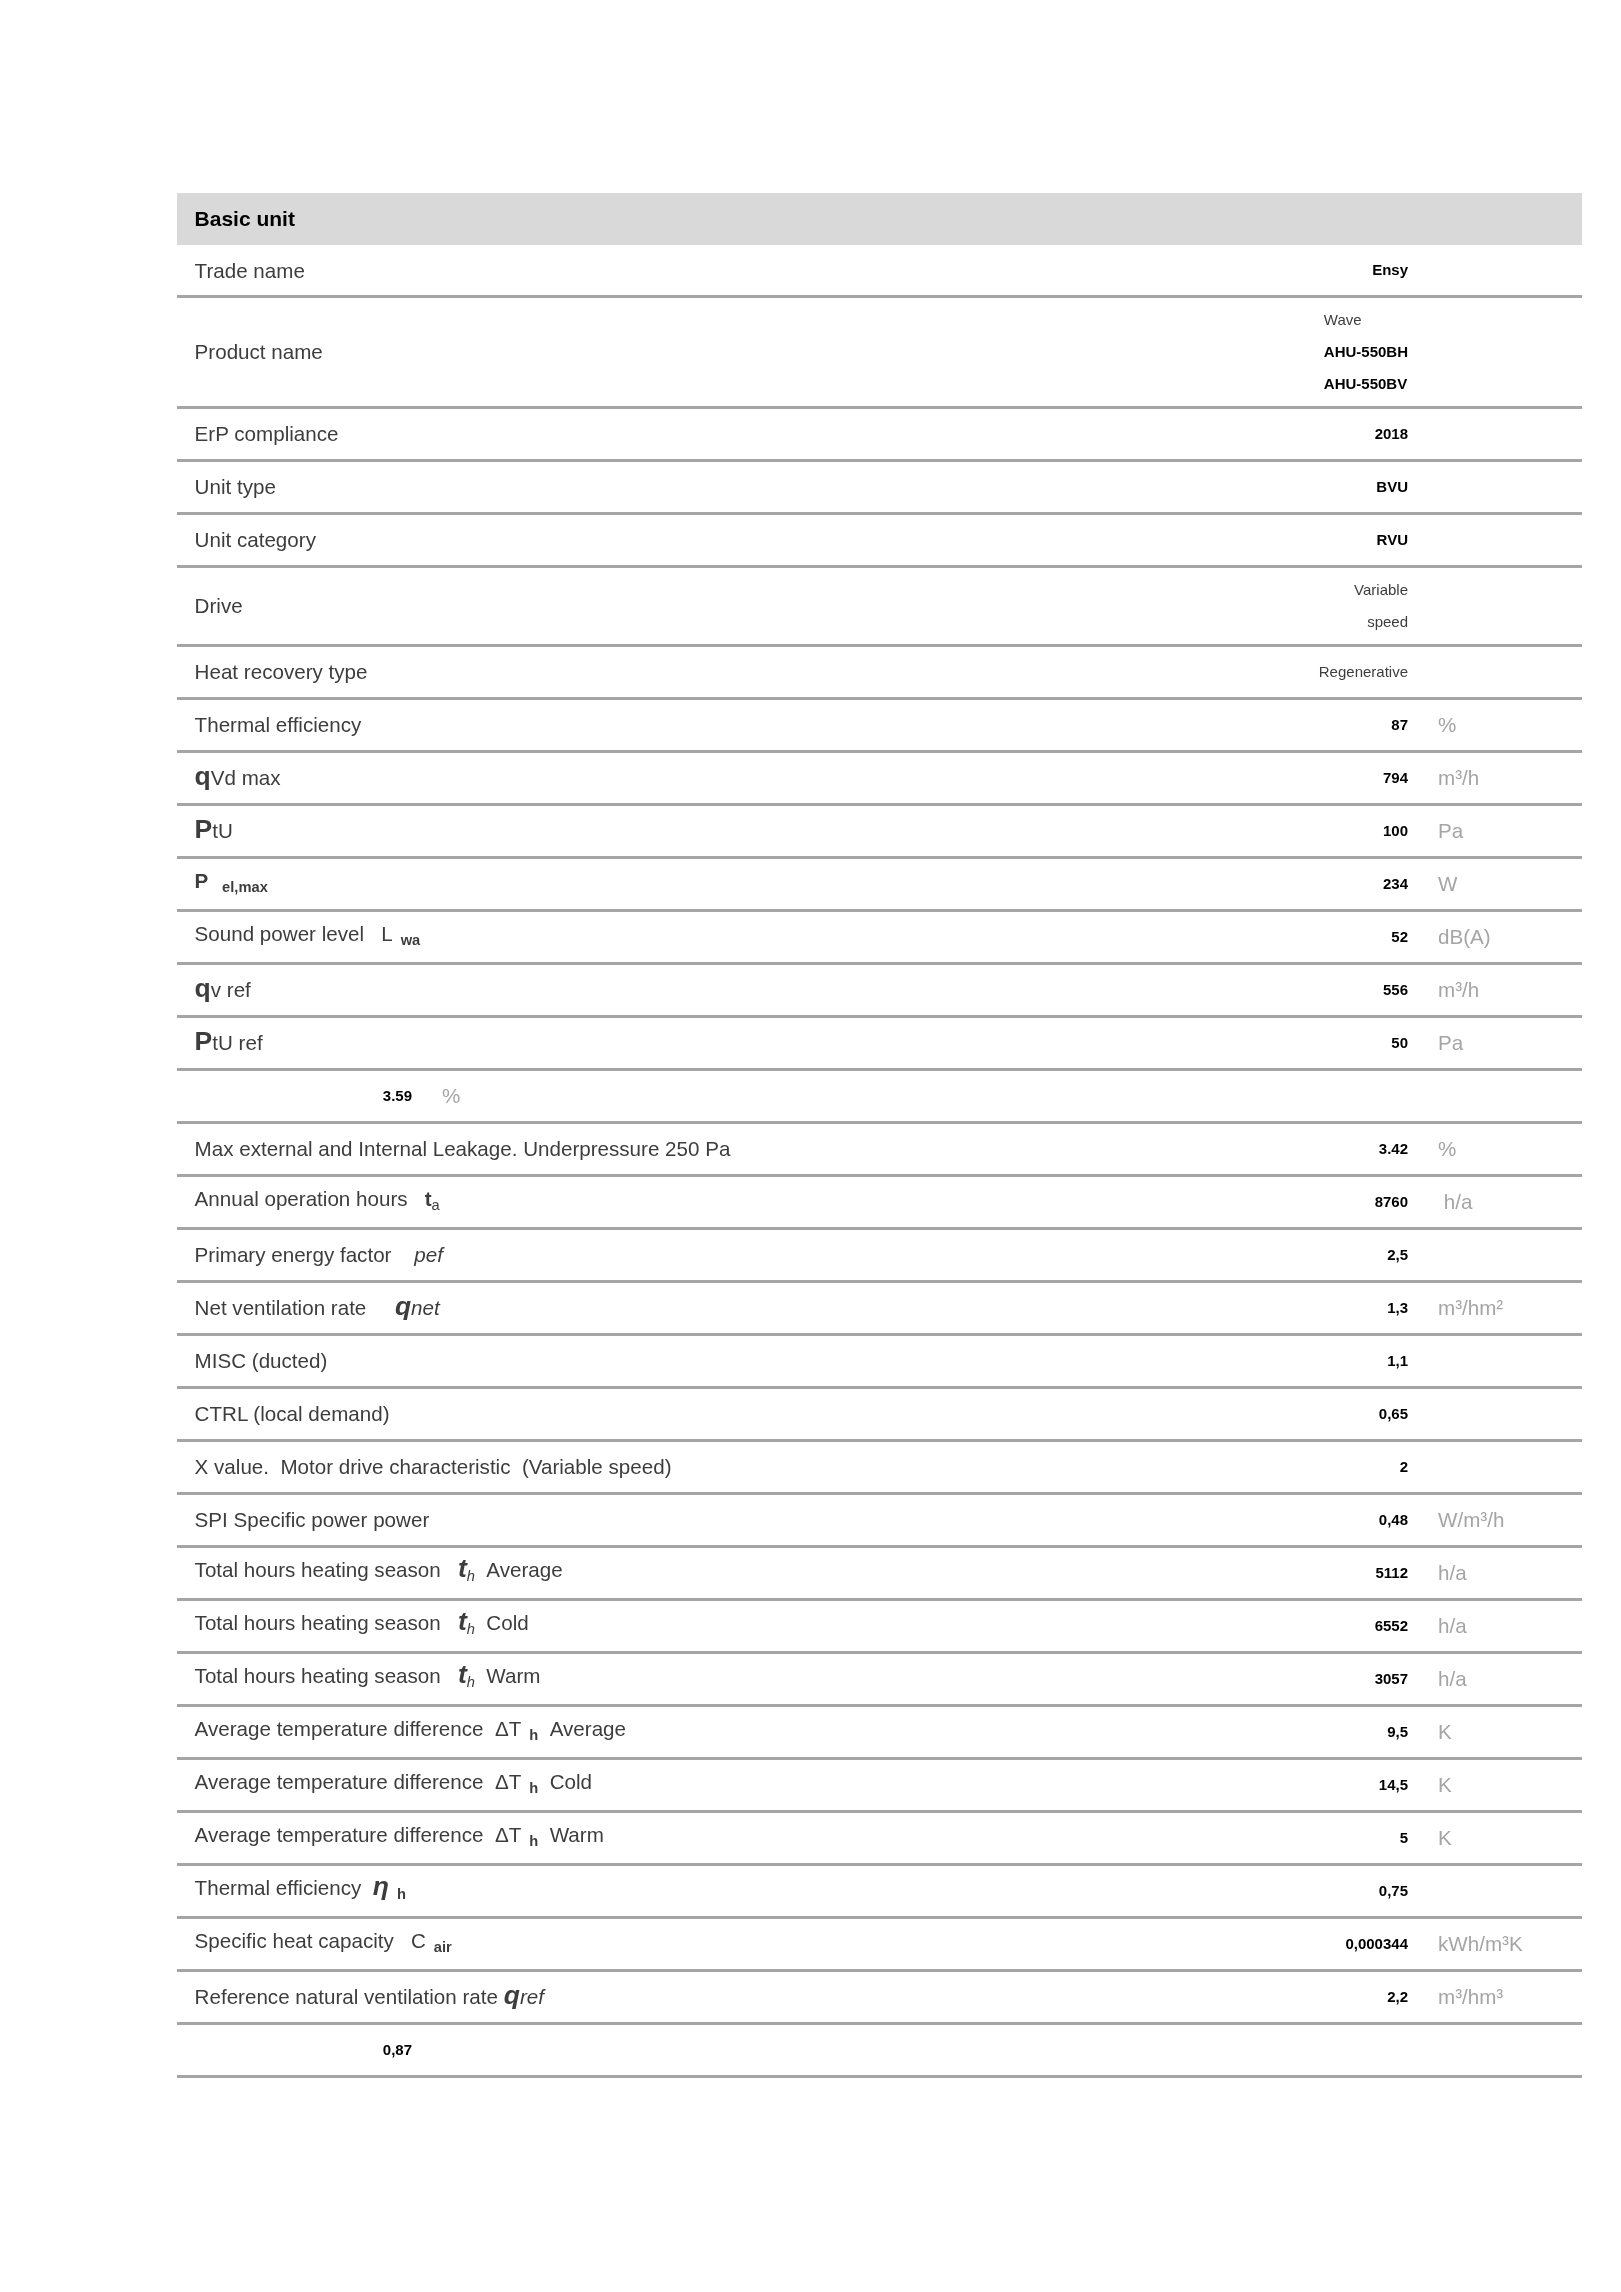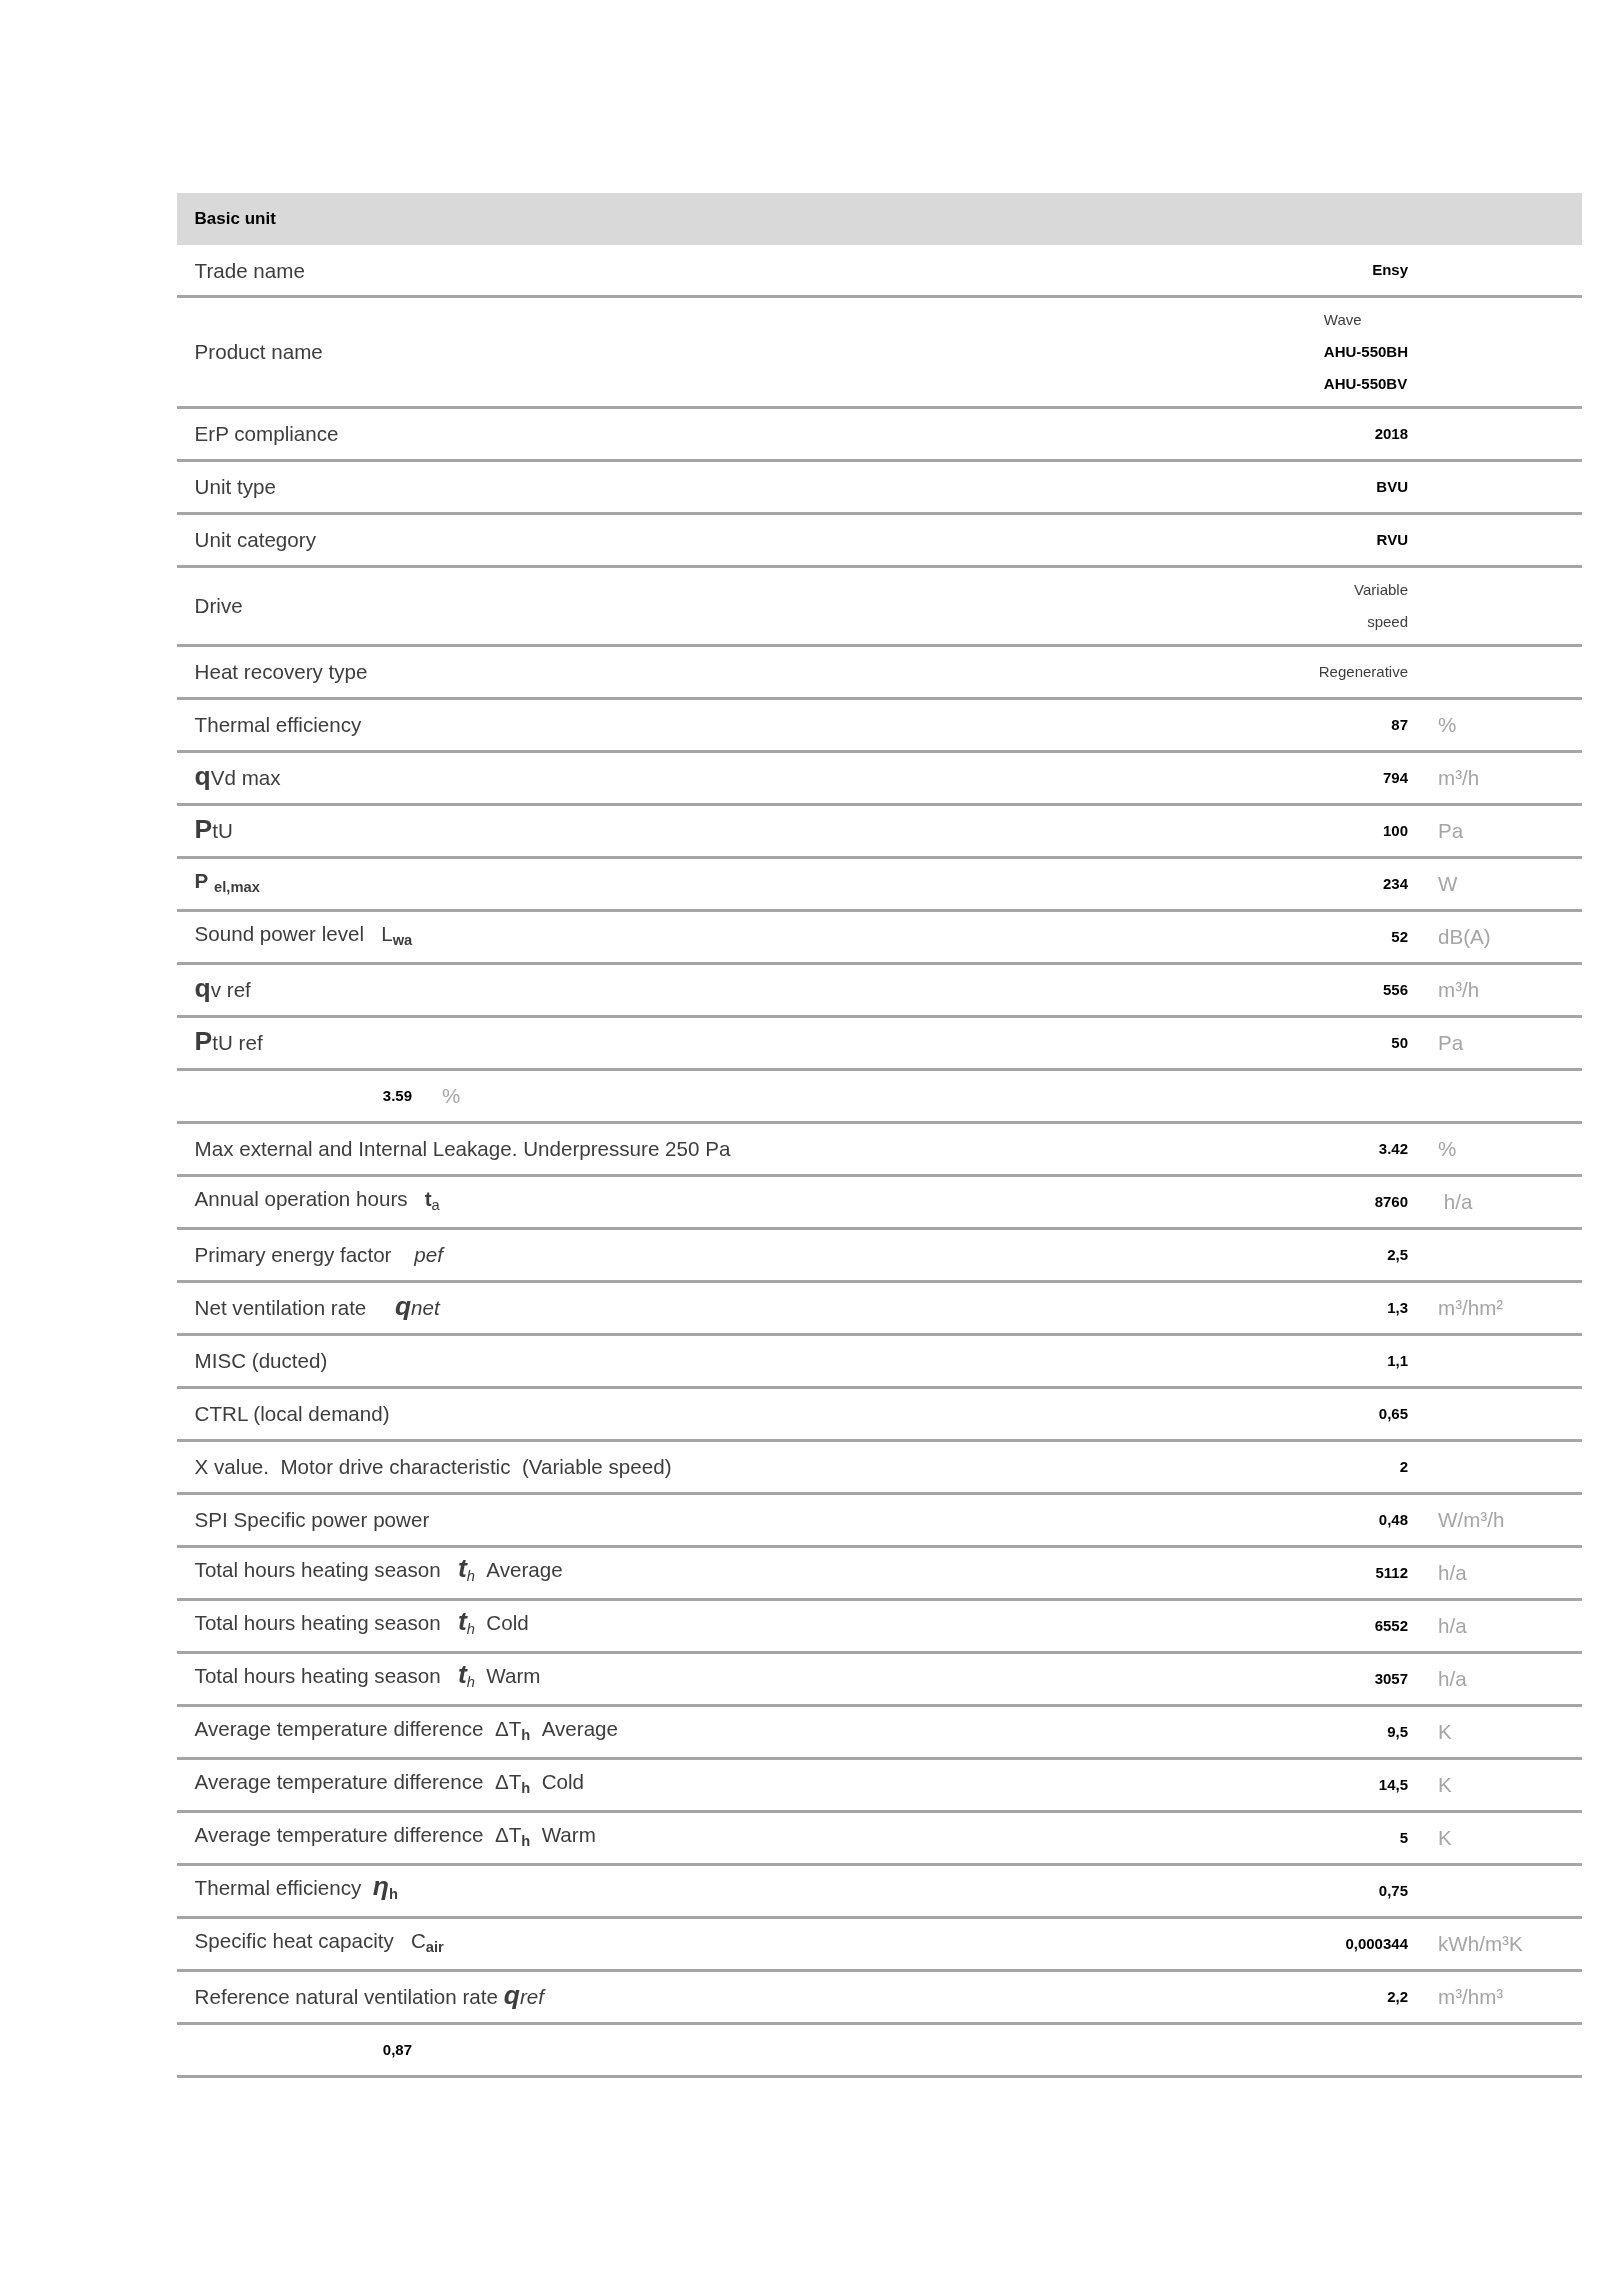--- a/index.html
+++ b/index.html
@@ -14,21 +14,21 @@
   .page{
     position:relative;width:1621px;height:2293px;background:var(--page-bg);
     font-family:"Liberation Sans",sans-serif;color:var(--label-text);
     overflow:hidden;
   }
   .spec-table{position:absolute;left:177px;top:193px;width:1405px;}
   .table-header{
     background:var(--header-bg);height:52px;display:flex;align-items:center;
     padding-left:17.6px;box-sizing:border-box;
   }
-  .table-title{font-size:17px;font-weight:bold;color:#000;}
+  .table-title{font-size:21px;font-weight:bold;color:#000;}
   .row{
     display:flex;align-items:center;min-height:53px;box-sizing:border-box;
     border-bottom:3.9px solid var(--divider);padding:5.9px 0;
   }
   .cell-label{
     flex:1;padding-left:17.6px;font-size:20.6px;line-height:29px;color:var(--label-text);
     white-space:nowrap;
   }
   .cell-value{
     width:235px;text-align:right;font-size:15px;line-height:32px;flex:none;
@@ -38,21 +38,21 @@
     font-size:20.6px;color:var(--unit-text);text-align:left;white-space:nowrap;
   }
   .vb{font-weight:bold;color:var(--value-text);}
   .vr{font-weight:normal;color:var(--label-text);}
   .vblock{display:inline-block;text-align:left;}
   
   .sym-b{font-weight:bold;font-size:26.5px;line-height:1;}
   .sym-bi{font-weight:bold;font-style:italic;font-size:26.5px;line-height:1;}
   .pbold{font-weight:bold;}
   .sub{font-size:14.7px;vertical-align:-3.9px;}
-  .sub.bold{font-weight:bold;}
+  .sub.bold{font-weight:bold;margin-left:8px;}
   .sub.ital{font-style:italic;}
   .ital{font-style:italic;}
 </style>
 </head>
 <body>
 
 <div class="page">
   <div class="spec-table">
     <div class="table-header">
       <span class="table-title">Basic unit</span>

